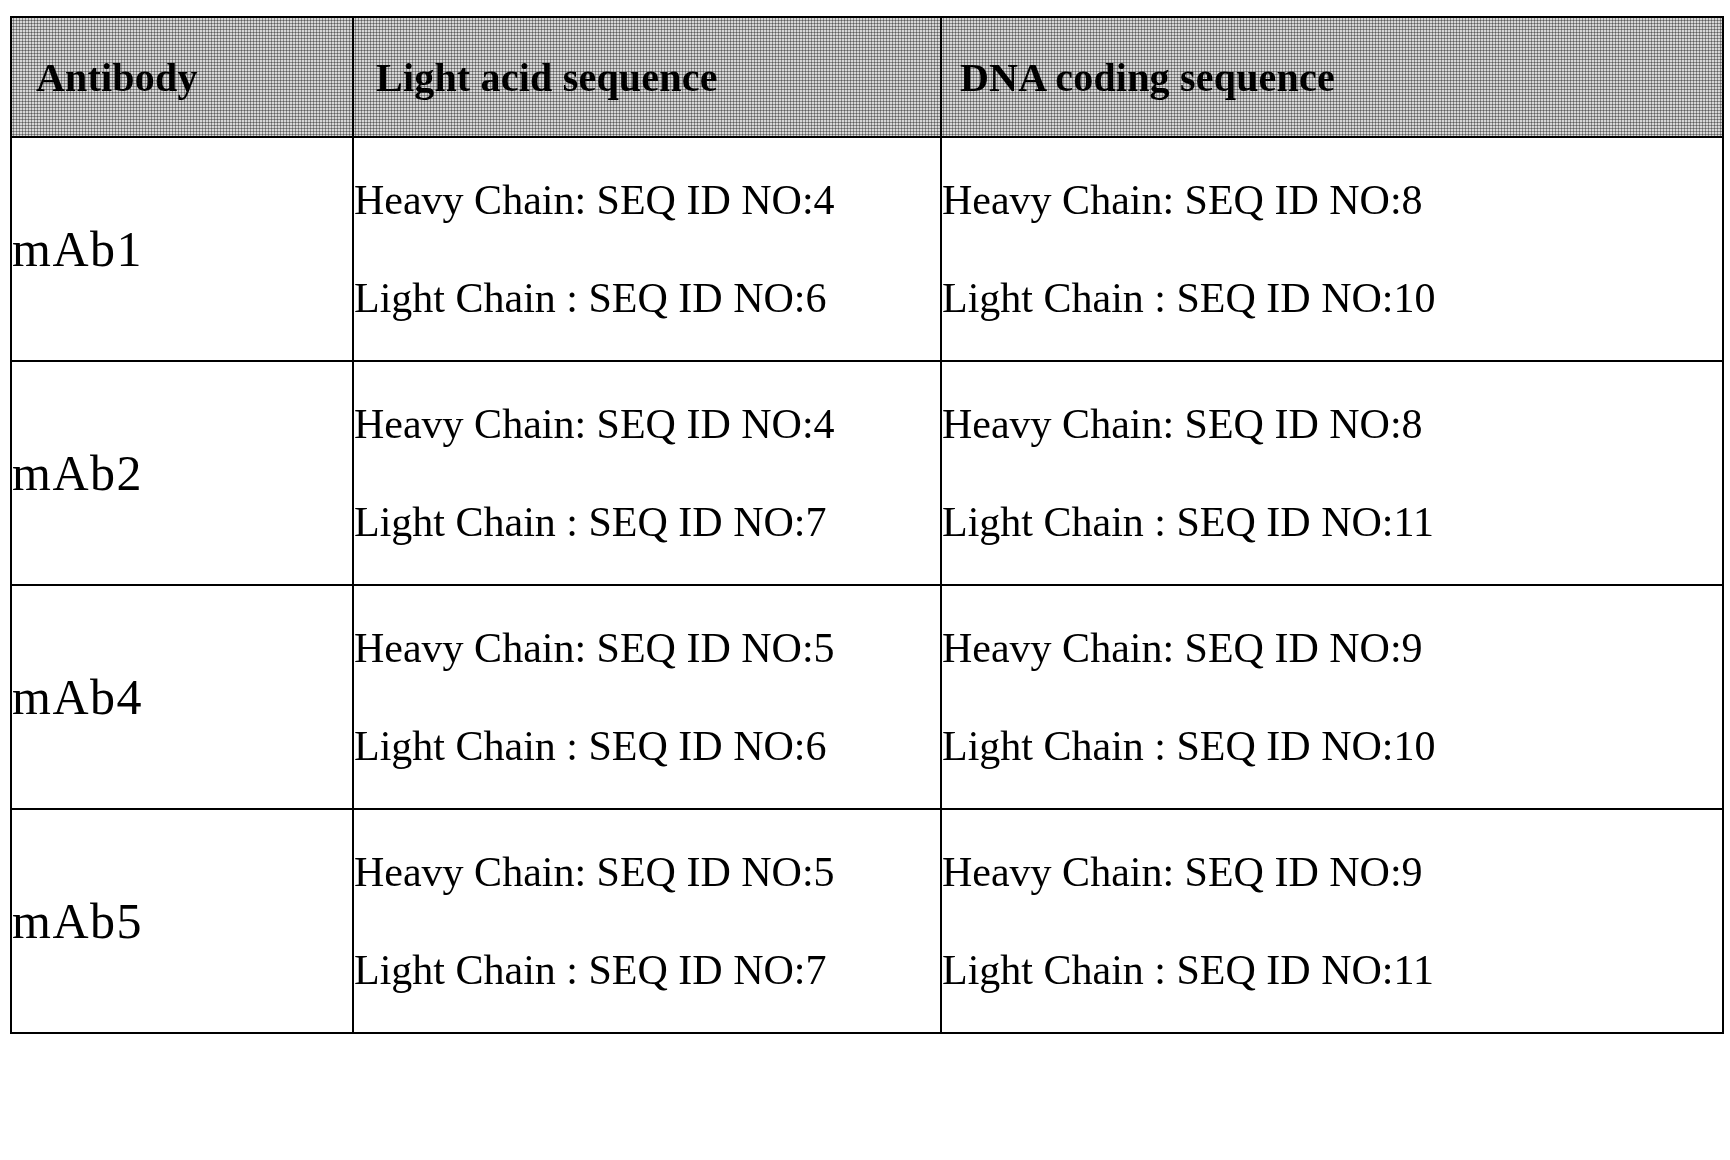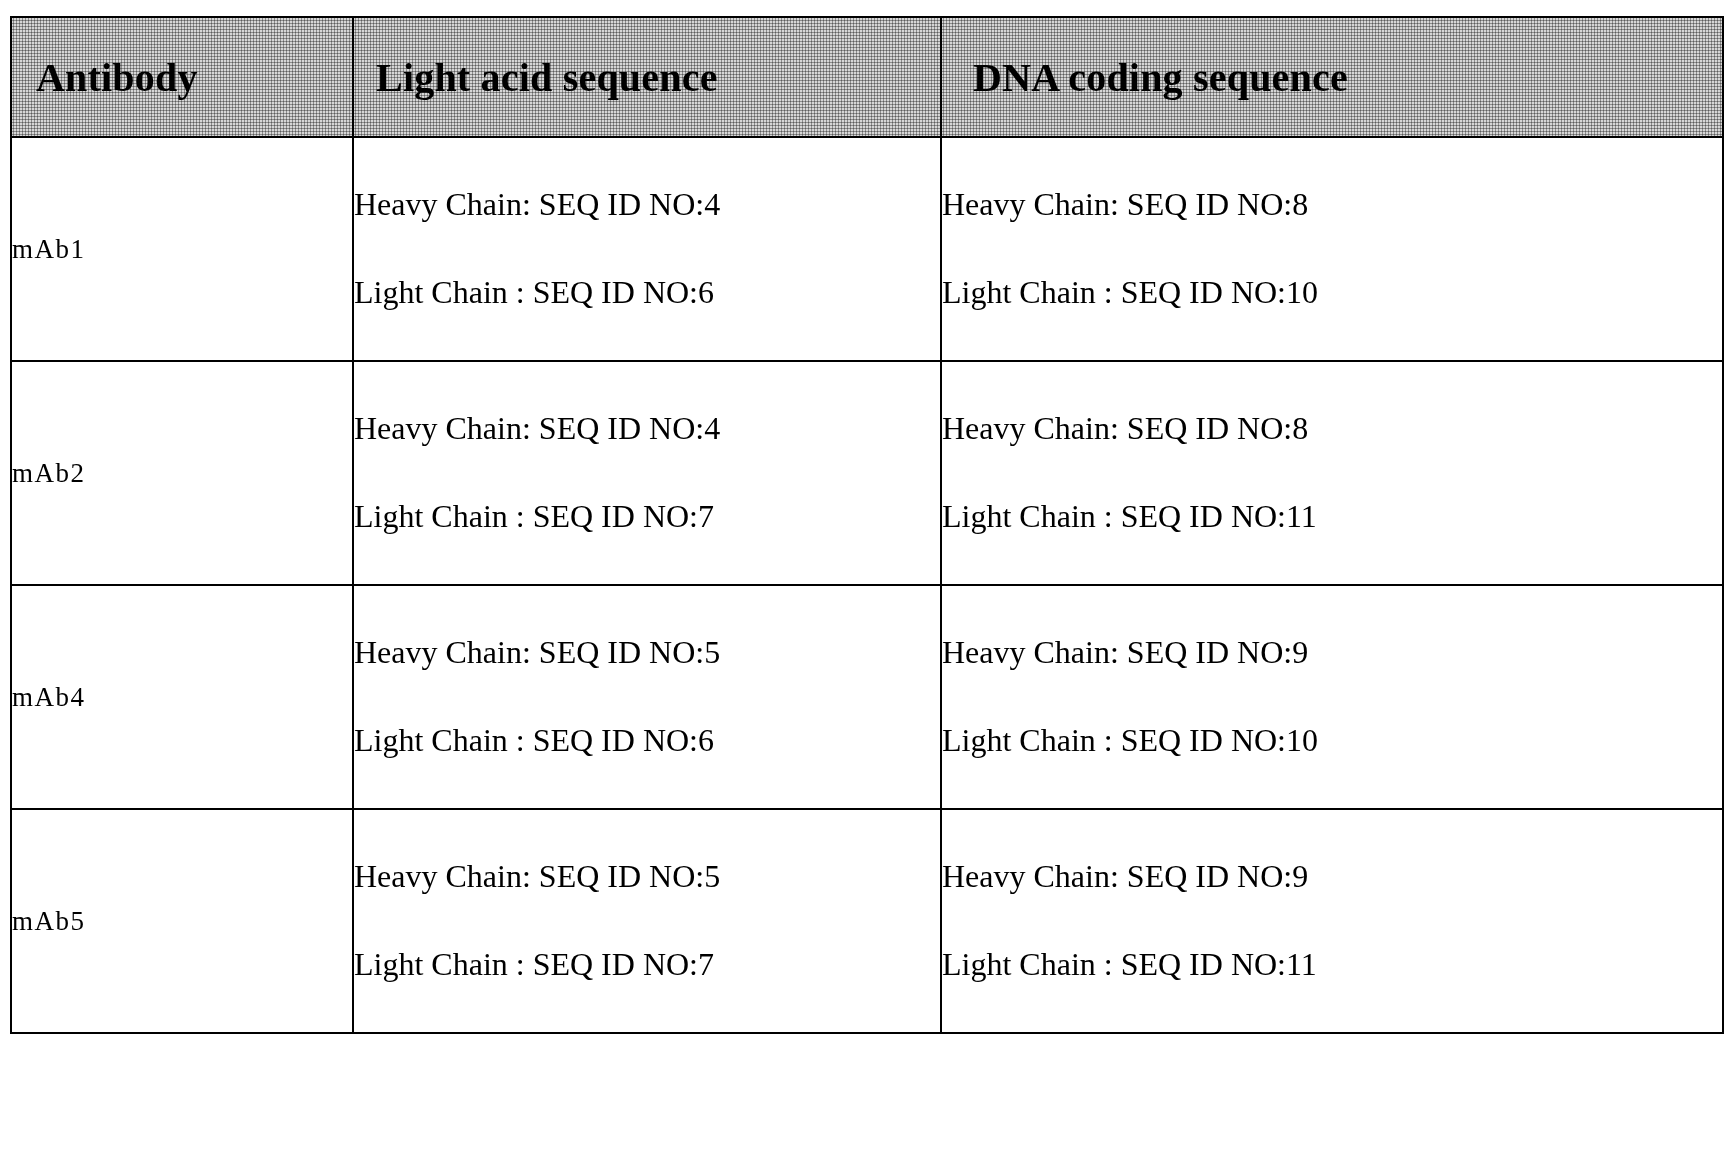--- a/index.html
+++ b/index.html
@@ -62,45 +62,45 @@
     letter-spacing: 0.2px;
   }
 
   .th-inner {
     display: block;
     padding-left: 24px;
     padding-top: 2px;
     line-height: 1.0;
   }
   thead th.th-aa  .th-inner { padding-left: 22px; }
-  thead th.th-dna .th-inner { padding-left: 31px; }
+  thead th.th-dna .th-inner { padding-left: 18px; }
 
   
   tbody td {
     height: 222px;
     background: #ffffff;
     font-size: 38px;
     line-height: 1.0;
   }
 
   .cell-antibody {
     padding-left: 26px;
-    font-size: 27px;
+    font-size: 50px;
     letter-spacing: 1.5px;
   }
 
   .seq-lines {
     padding-left: 22px;
     padding-right: 8px;
   }
 
   .seq-line {
     display: block;
     white-space: nowrap;
-    font-size: 32px;
+    font-size: 42px;
     line-height: 1.05;
   }
   .seq-line.first { margin-bottom: 54px; }
 
   .dna-cell .seq-lines { padding-left: 24px; margin-left: 28px; }
 </style>
 </head>
 <body>
 
 <div class="page">

